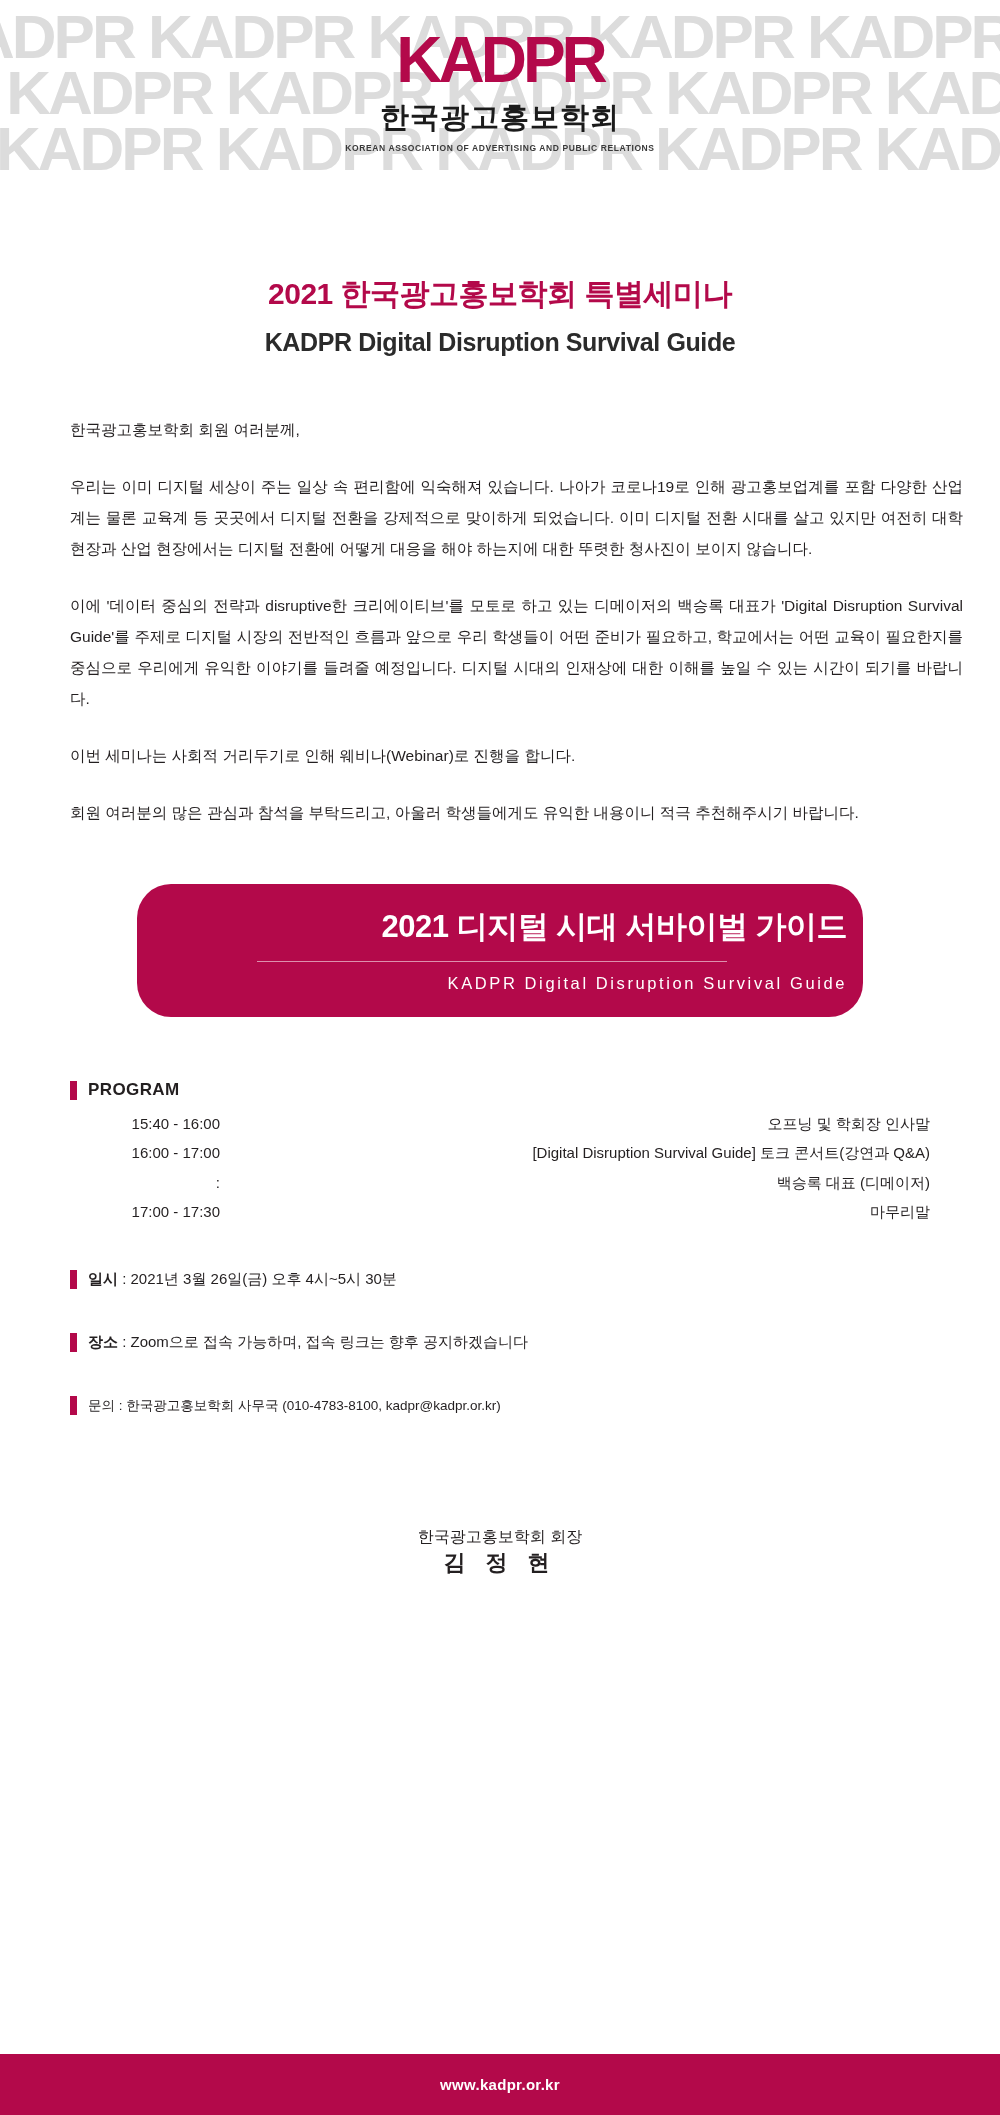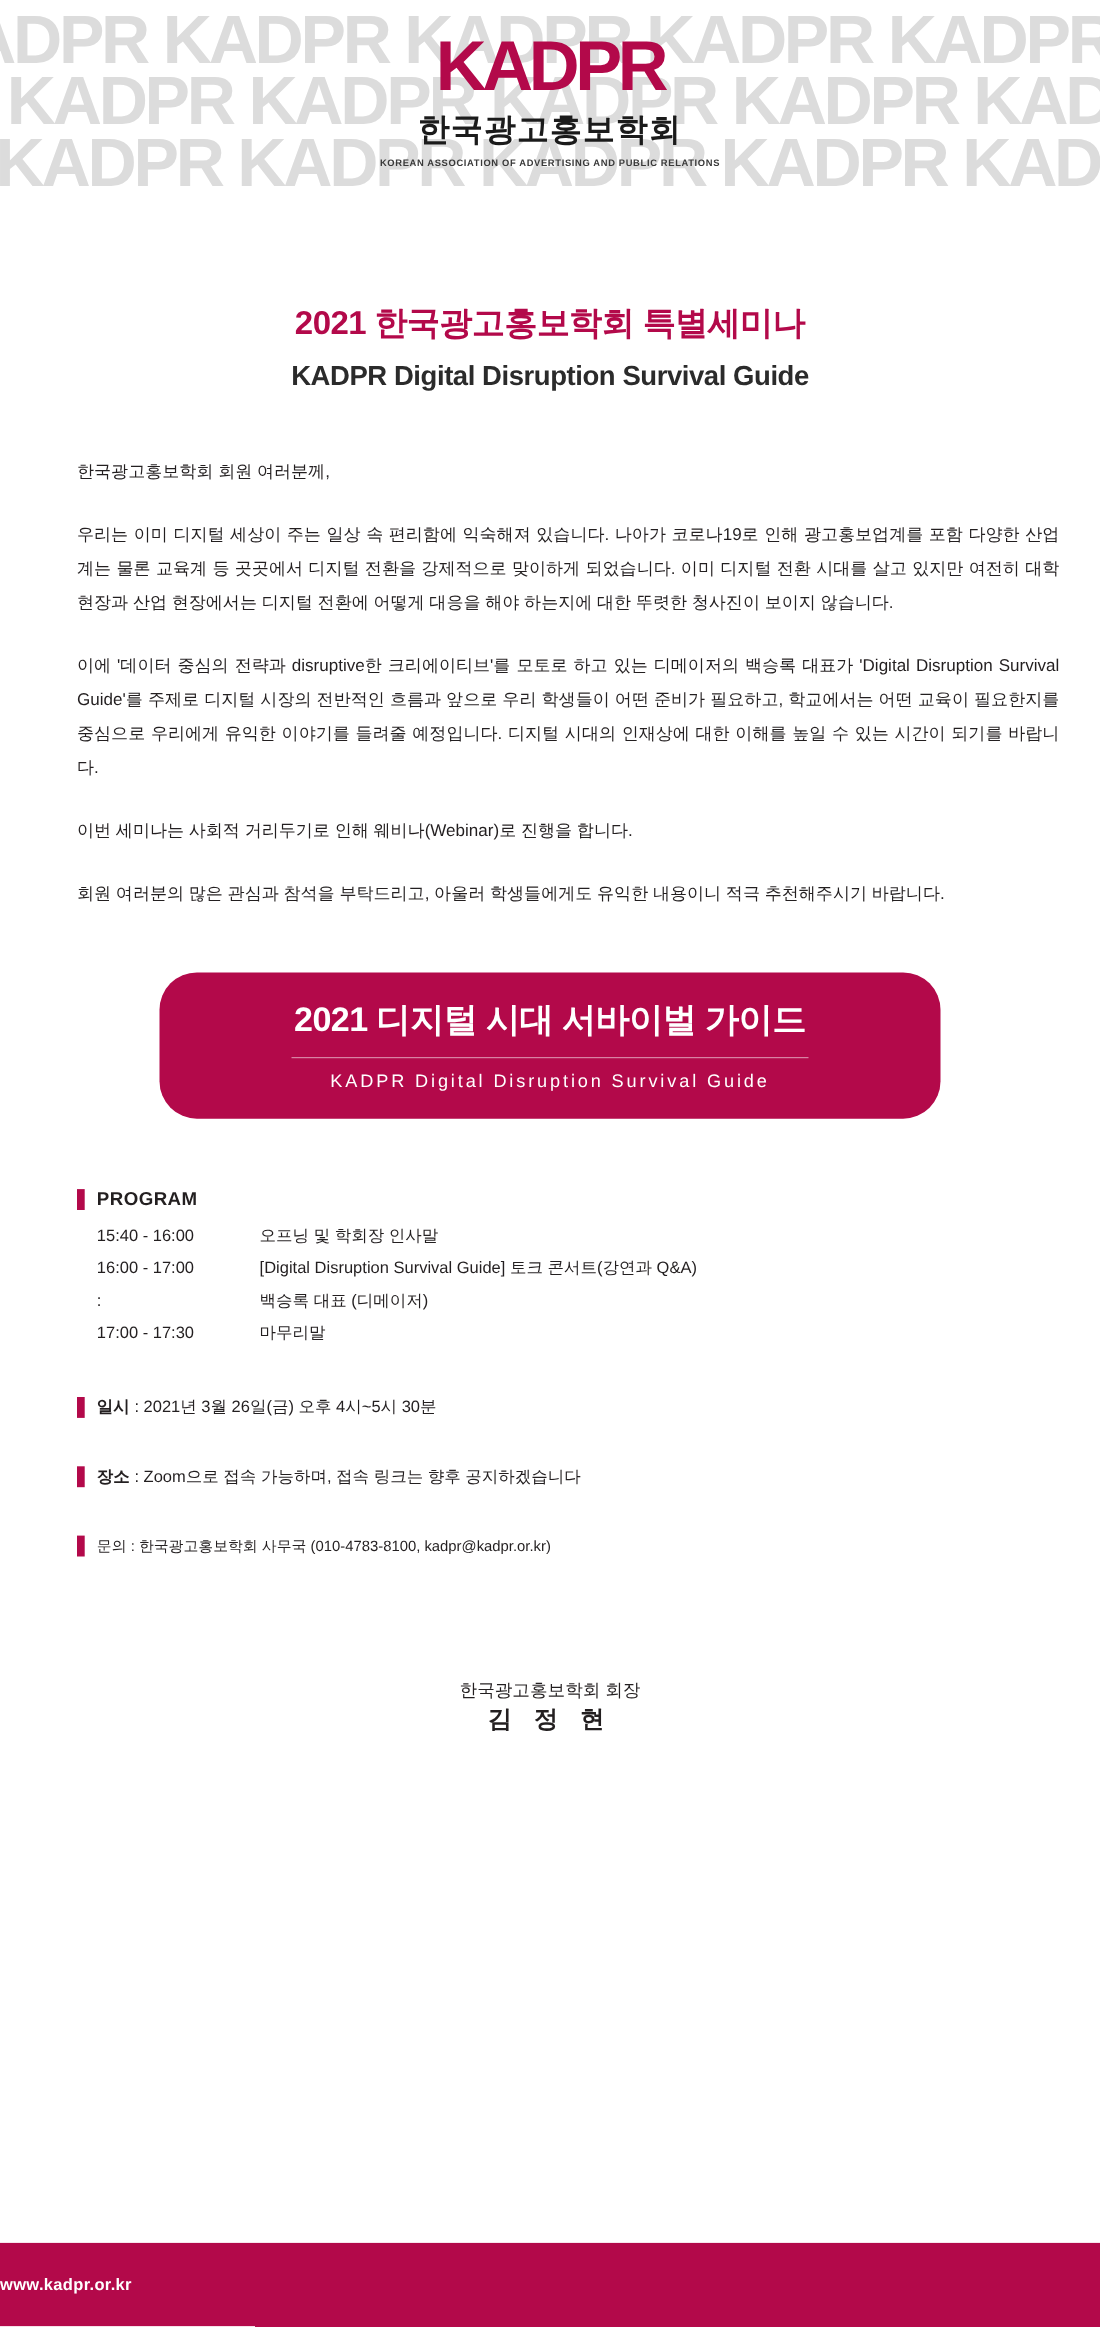--- a/index.html
+++ b/index.html
@@ -106,22 +106,22 @@
   .body-copy p { margin: 0 0 26px 0; }
   .body-copy p.justify { text-align: justify; }
   .body-copy p:last-child { margin-bottom: 0; }
 
   
   .banner {
     margin: 56px auto 0 auto;
     width: 710px;
     background: #b3094a;
     border-radius: 34px;
-    padding: 22px 0 24px 0;
-    text-align: center;
+    padding: 22px 16px 24px 0;
+    text-align: right;
     color: #ffffff;
   }
   .banner-title {
     font-size: 31px;
     font-weight: bold;
     letter-spacing: -0.5px;
   }
   .banner-rule {
     width: 470px;
     height: 1px;
@@ -130,20 +130,21 @@
   }
   .banner-sub {
     font-size: 16.5px;
     letter-spacing: 2.6px;
     font-weight: normal;
   }
 
   
   .section {
     margin: 0 70px;
+    text-align: right;
   }
   .sec-head {
     display: flex;
     align-items: center;
     margin-top: 63px;
   }
   .tick {
     display: inline-block;
     width: 7px;
     height: 19px;
@@ -203,26 +204,26 @@
     letter-spacing: 7px;
     color: #231f20;
   }
 
   
   .footer {
     position: absolute;
     left: 0;
     bottom: 0;
     width: 1000px;
-    height: 76px;
+    height: 61px;
     background: #b3094a;
     color: #ffffff;
     display: flex;
     align-items: center;
-    justify-content: flex-start;
+    justify-content: center;
     font-size: 15px;
     font-weight: bold;
     letter-spacing: 0.3px;
   }
 </style>
 </head>
 <body>
 
 <div class="page">
 

